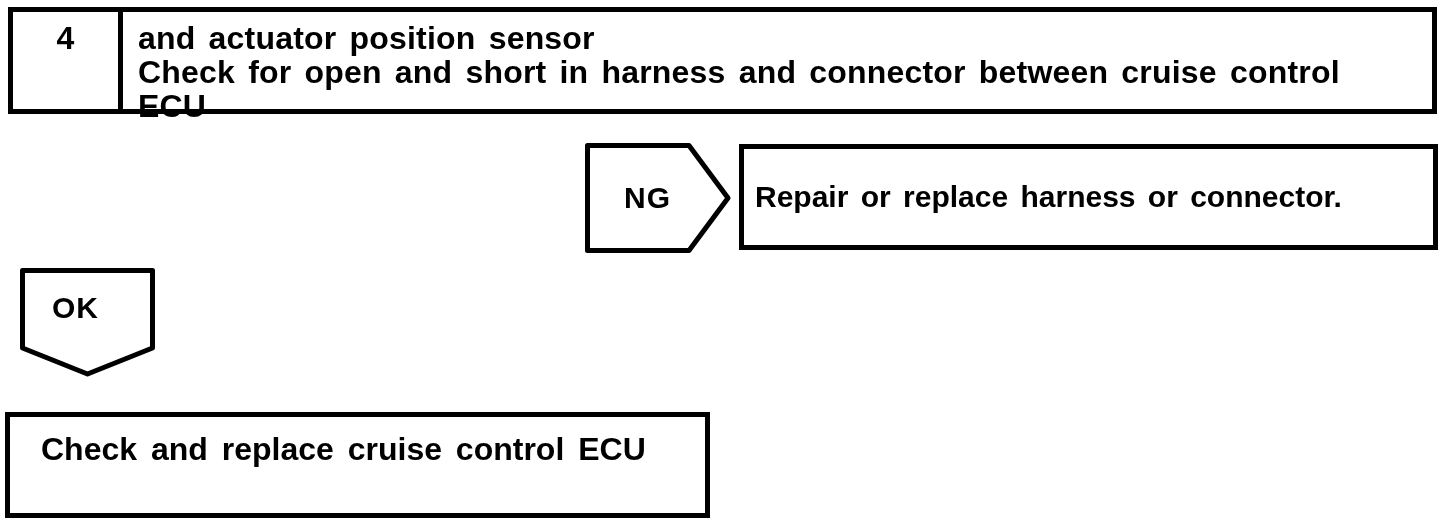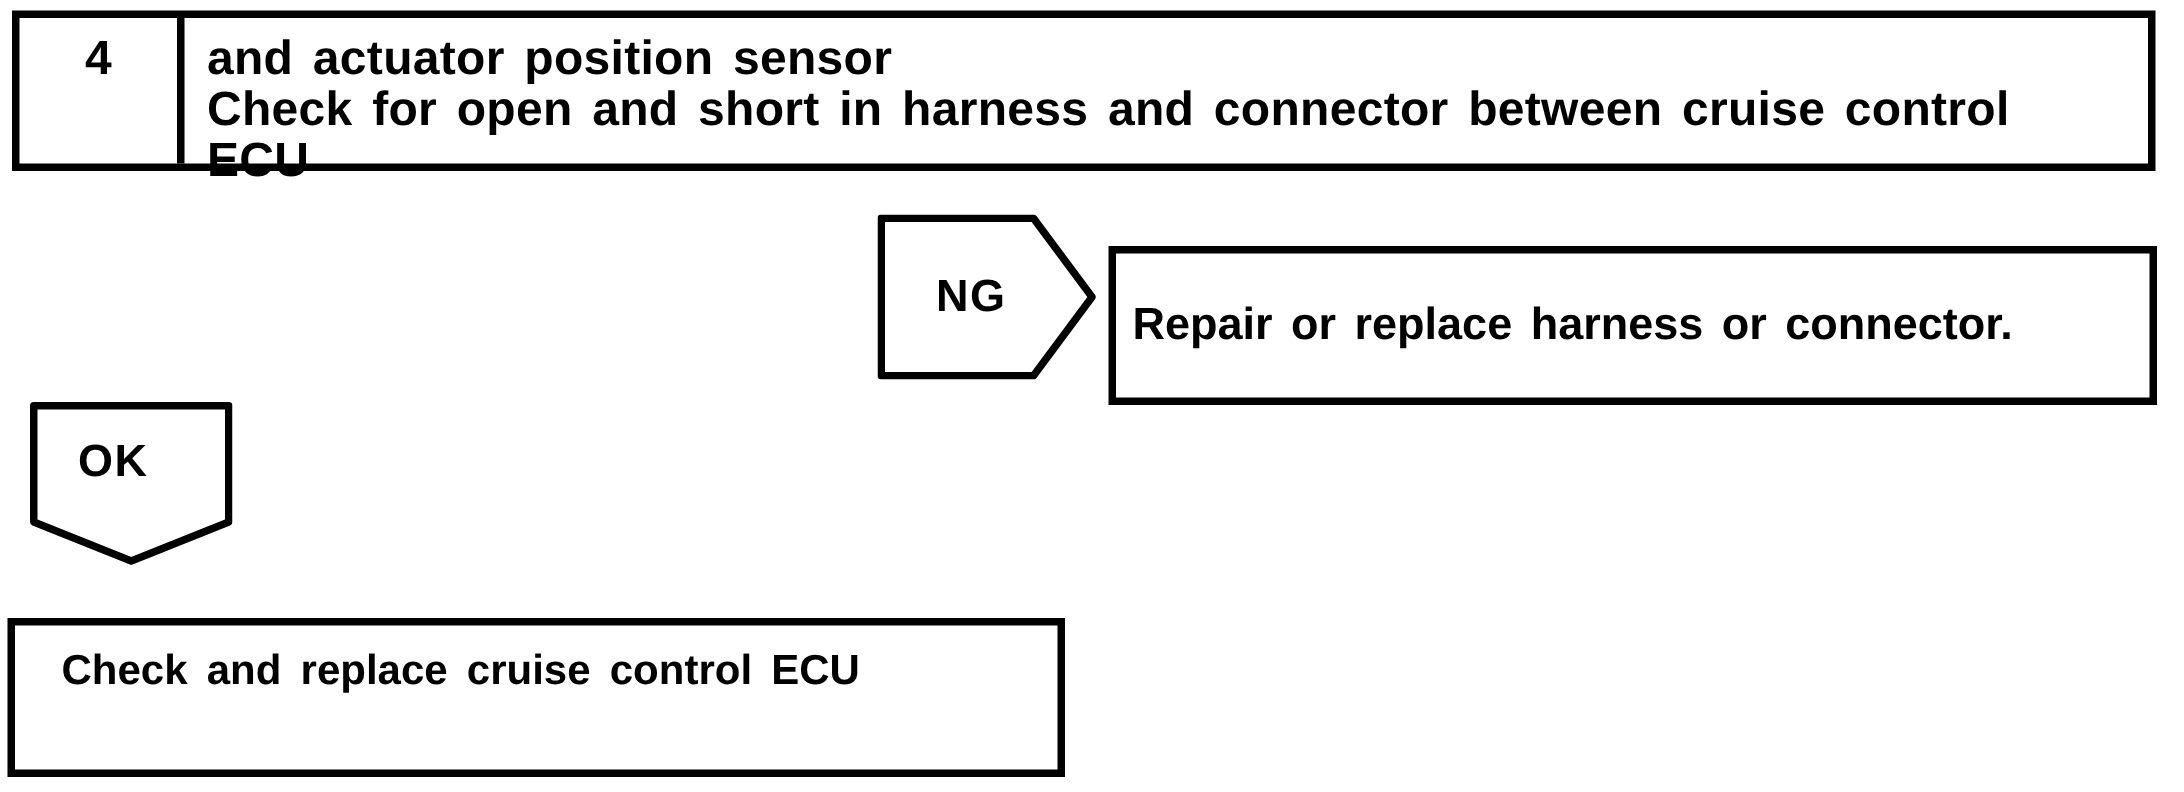--- a/index.html
+++ b/index.html
@@ -91,29 +91,28 @@
   .ng-action {
     left: 739px;
     top: 144px;
     width: 699px;
     height: 106px;
     display: flex;
     align-items: center;
     padding-left: 11px;
     font-size: 30px;
     word-spacing: 4px;
-    margin-top: 20px;
   }
   .ok-action {
     left: 5px;
     top: 412px;
     width: 705px;
     height: 106px;
     padding: 14px 10px 0 31px;
-    font-size: 28px;
+    font-size: 32px;
     word-spacing: 5px;
   }
 </style>
 </head>
 <body>
 
 <div class="canvas">
 
   <div class="box step-box">
     <div class="step-num">4</div>

